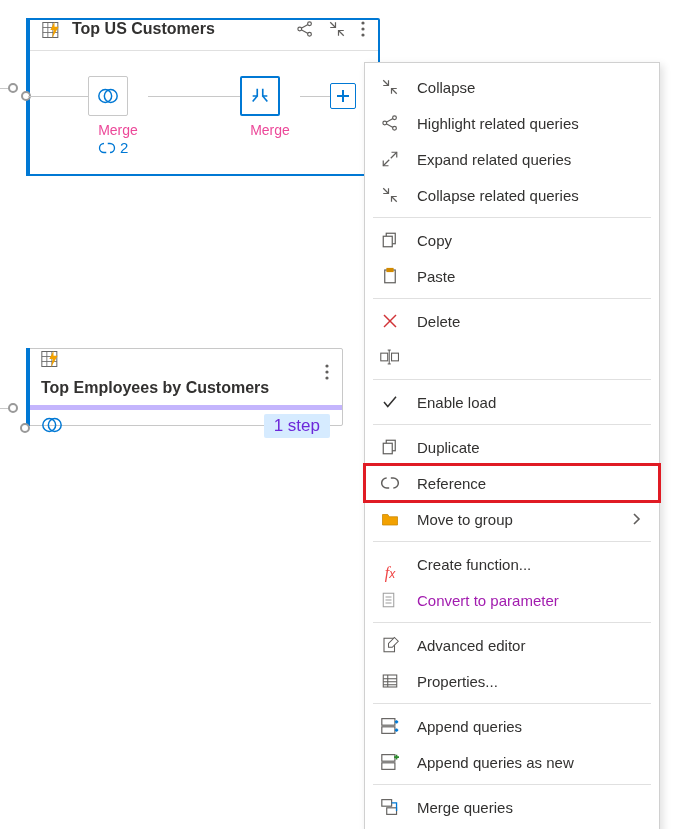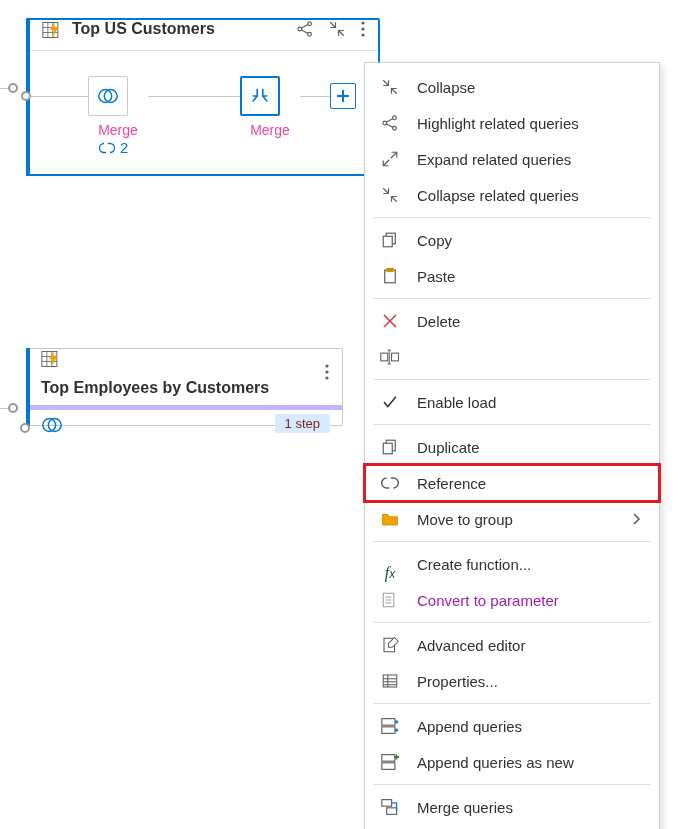--- a/index.html
+++ b/index.html
@@ -73,22 +73,22 @@
       color:#0078d4; background:#fff; font-size:18px; font-weight:bold;
     }
 
     .link-badge {
       position:absolute; display:flex; align-items:center; gap:4px;
       color:#0078d4; font-size:15px;
     }
 
     .step-badge {
       position:absolute; right:12px; top:12px;
-      background:#d6ebff; color:#7f1d1d;
-      font-size:13px; padding:2px 10px; border-radius:2px;
+      background:#d6ebff; color:#6d28d9;
+      font-size:17px; padding:2px 10px; border-radius:2px;
     }
 
     .card2 .more { position:absolute; right:12px; top:14px; }
 
     
     .menu {
       position:absolute;
       left: 364px;
       top: 62px;
       width: 296px;
@@ -384,21 +384,21 @@
     <span class="label-slot">Move to group</span>
     <span class="chev-slot"><svg width="10" height="12" viewBox="0 0 10 12" fill="none" stroke="#605e5c" stroke-width="1.6">
           <polyline points="3,1 8,6 3,11"></polyline>
         </svg></span>
   </div>
 
   <div class="menu-sep"></div>
 
   <div class="menu-item">
     <span class="icon-slot">
-        <span style="font-style:italic; font-family:serif; font-size:16px; color:#14532d;margin-top:17px;">f<span style="font-size:12px;">x</span></span>
+        <span style="font-style:italic; font-family:serif; font-size:16px; color:#ef4444;margin-top:17px;">f<span style="font-size:12px;">x</span></span>
       </span>
     <span class="label-slot">Create function...</span>
   </div>
 
   <div class="menu-item disabled">
     <span class="icon-slot">
         <svg width="18" height="18" viewBox="0 0 24 24" fill="none" stroke="#a0a0a0" stroke-width="1.4">
           <rect x="3" y="3" width="14" height="18"></rect>
           <line x1="6" y1="8" x2="14" y2="8"></line>
           <line x1="6" y1="12" x2="14" y2="12"></line>

